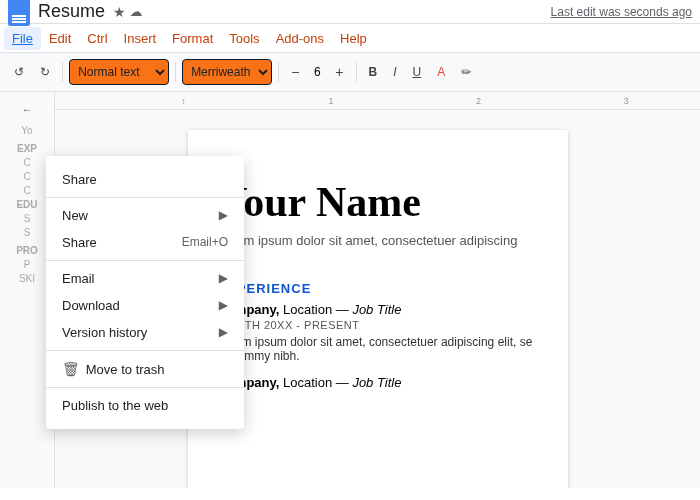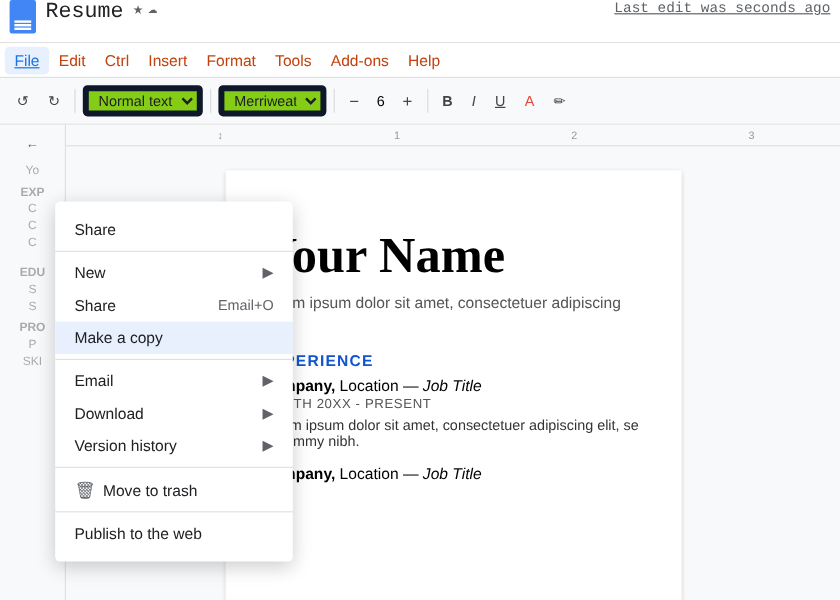--- a/index.html
+++ b/index.html
@@ -1,21 +1,21 @@
 <!DOCTYPE html>
 <html><head>
   <meta charset="utf-8">
   <style>
     * { margin: 0; padding: 0; box-sizing: border-box; }
     body { width: 700px; height: 500px; overflow: hidden; font-family: Arial, sans-serif; background: #fff; font-size: 13px; }
 
     
     .top-bar {
-      display: flex; height: 36px;
-      background: #fff; padding: 0 8px; border-bottom: 1px solid #e0e0e0; font-family: Liberation Mono, monospace;
+      display: flex; align-items: center; height: 24px;
+      background: #fff; padding: 0 8px; border-bottom: 1px solid #e0e0e0;
     }
     .doc-icon {
       width: 22px; height: 28px; background: #4285f4;
       border-radius: 2px; margin-right: 8px; position: relative; flex-shrink: 0;
     }
     .doc-icon::after {
       content: ''; position: absolute; bottom: 3px; left: 4px; right: 4px;
       height: 2px; background: #fff;
       box-shadow: 0 -3px 0 #fff, 0 -6px 0 #fff;
     }
@@ -38,22 +38,22 @@
     .toolbar {
       display: flex; align-items: center; height: 40px;
       background: #f8f9fa; border-top: 1px solid #e0e0e0; border-bottom: 1px solid #e0e0e0;
       padding: 0 8px; gap: 4px; overflow: hidden;
     }
     .toolbar-btn {
       padding: 4px 6px; border-radius: 4px; cursor: pointer; font-size: 12px; color: #444;
       border: none; background: transparent;
     }
     .toolbar-select {
-      height: 26px; border: 5px solid #0f172a; border-radius: 4px; font-size: 12px;
-      padding: 0 4px; background: #84cc16; color: #202124; cursor: pointer;
+      height: 26px; border: 1px solid #0f172a; border-radius: 4px; font-size: 12px;
+      padding: 0 4px; background: #f97316; color: #202124; cursor: pointer;
     }
     .toolbar-divider { width: 1px; height: 20px; background: #dadce0; margin: 0 2px; }
 
     
     .main-area { display: flex; height: calc(500px - 36px - 28px - 40px); position: relative; }
 
     
     .sidebar {
       width: 55px; background: #f8f9fa; border-right: 1px solid #e0e0e0;
       padding: 8px 4px; display: flex; flex-direction: column; gap: 8px;
@@ -151,21 +151,21 @@
 <div class="main-area">
 
   <div class="sidebar">
     <div class="sidebar-btn">←</div>
     <div style="font-size:10px;color:#aaa;text-align:center;line-height:1.4;">
       <div>Yo</div>
       <div style="font-weight:bold;margin-top:4px;">EXP</div>
       <div>C</div>
       <div>C</div>
       <div>C</div>
-      <div style="font-weight:bold;margin-top:11px;">EDU</div>
+      <div style="font-weight:bold;margin-top:0;">EDU</div>
       <div>S</div>
       <div>S</div>
       <div style="font-weight:bold;margin-top:4px;">PRO</div>
       <div>P</div>
       <div>SKI</div>
     </div>
   </div>
 
   <div class="doc-area">
 
@@ -208,23 +208,20 @@
 
     <div class="menu-section">
       <div class="dd-item">
         <span>New</span>
         <span class="arrow">▶</span>
       </div>
       <div class="dd-item">
         <span>Share</span>
         <span class="shortcut">Email+O</span>
       </div>
-      <div class="dd-item highlighted">
-        <span>Make a copy</span>
-      </div>
     </div>
 
     <div class="menu-section">
       <div class="dd-item">
         <span>Email</span>
         <span class="arrow">▶</span>
       </div>
       <div class="dd-item">
         <span>Download</span>
         <span class="arrow">▶</span>

